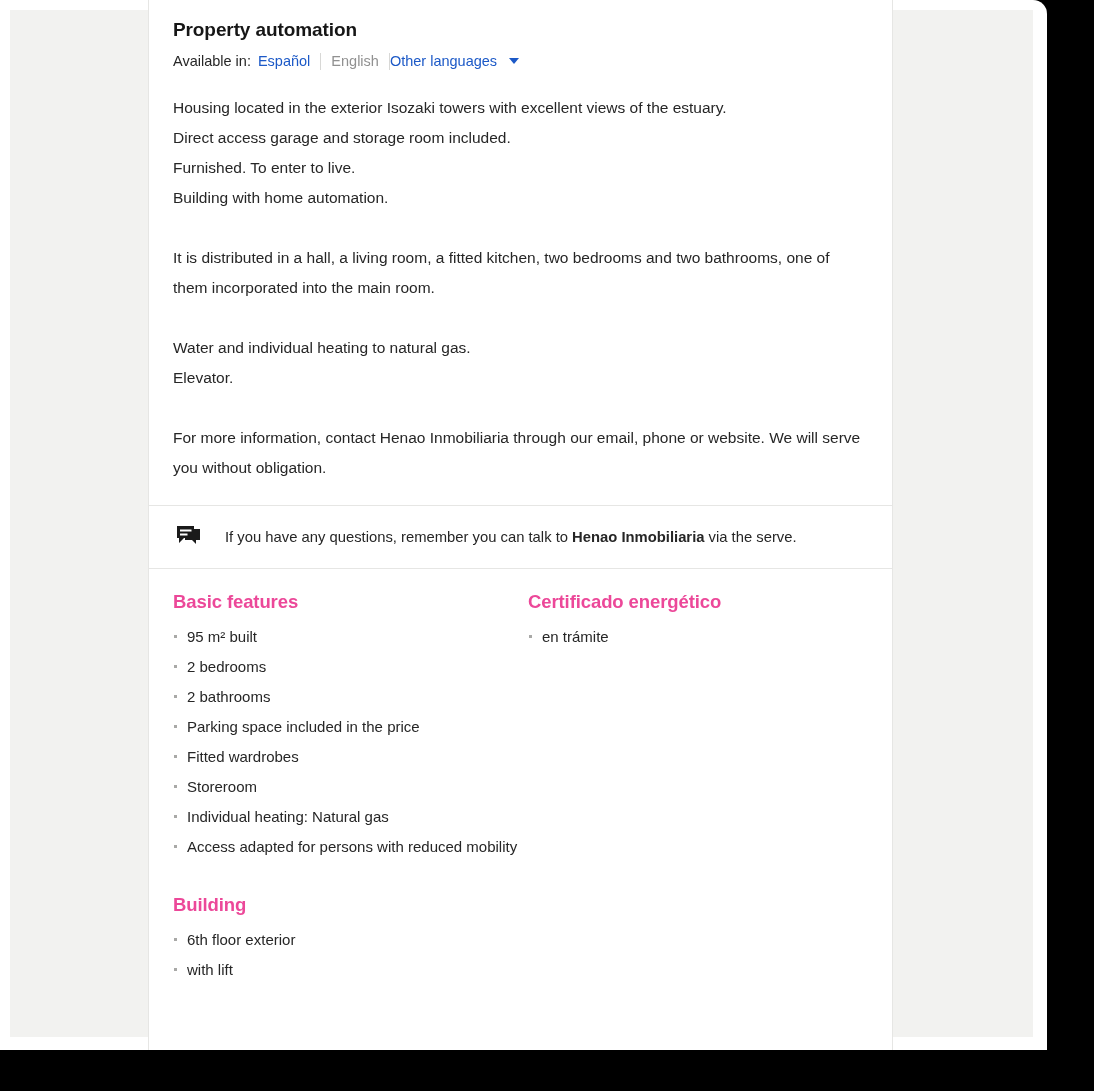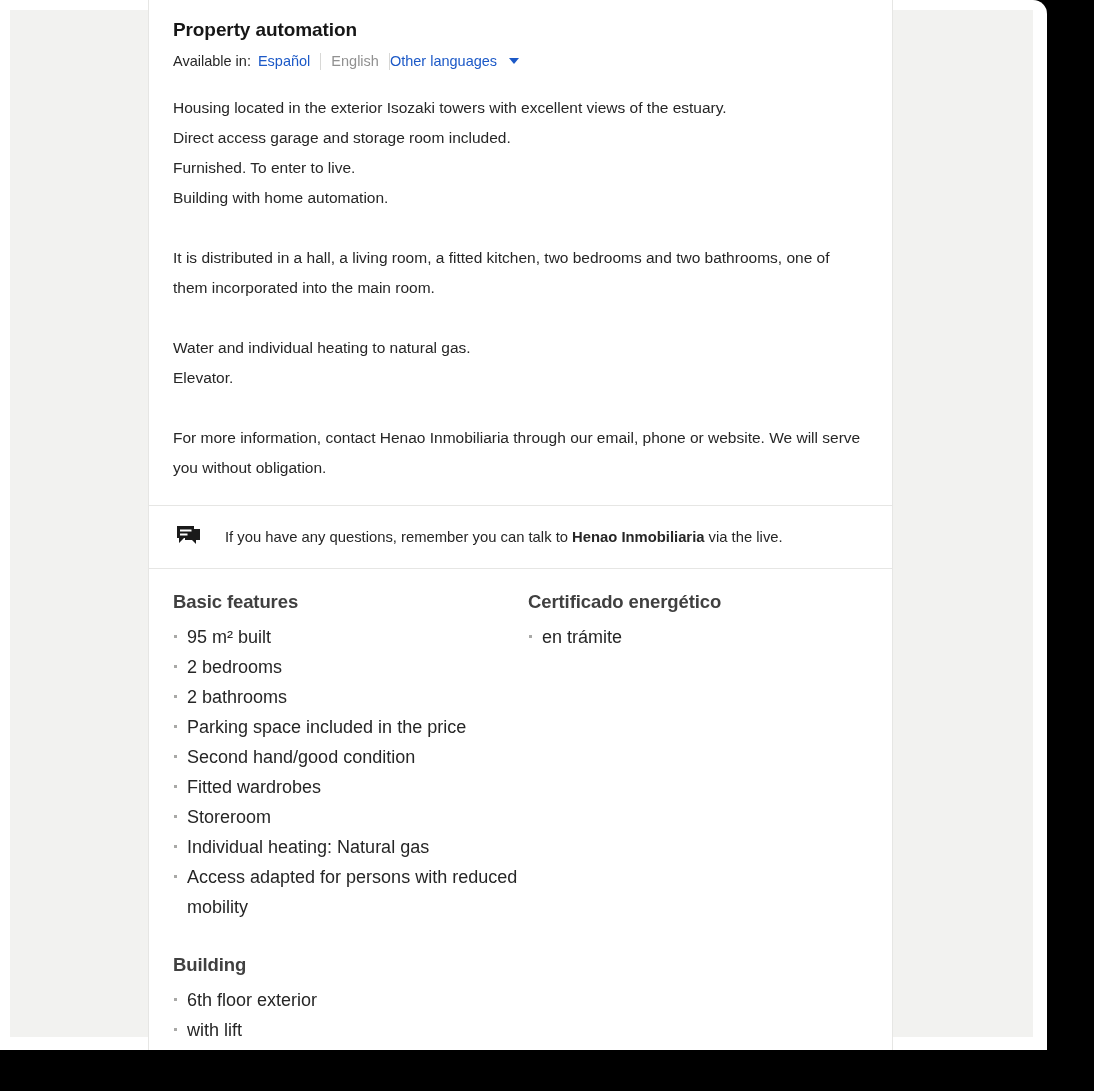--- a/index.html
+++ b/index.html
@@ -152,34 +152,34 @@
   #features-section {
     padding-top: 22px;
     display: flex;
   }
   #features-left  { width: 355px; flex: 0 0 auto; }
   #features-right { flex: 1 1 auto; }
 
   .feature-heading {
     font-size: 18.5px;
     font-weight: bold;
-    color: #404040;
+    color: #ec4899;
     letter-spacing: -0.1px;
     margin: 0 0 9px 0;
   }
   .feature-heading.second { margin-top: 32px; }
 
   ul.feature-list {
     list-style: none;
     margin: 0;
     padding: 0;
   }
   ul.feature-list li {
     position: relative;
-    font-size: 18px;
+    font-size: 15px;
     line-height: 30px;
     color: #262626;
     padding-left: 14px;
   }
   ul.feature-list li::before {
     content: "";
     position: absolute;
     left: 1px;
     top: 13px;
     width: 3px;
@@ -235,33 +235,32 @@
 
     <section id="chat-banner" class="pad">
       <span id="chat-icon">
         <svg viewBox="0 0 27 27" width="27" height="27" aria-hidden="true">
           <path d="M9 5 H24 V16 H20 V20 L16 16 H9 Z" fill="#1a1a1a"></path>
           <path d="M1 2 H18 V14 H8 L3 19 V14 H1 Z" fill="#1a1a1a"></path>
           <rect x="4" y="5.5" width="11.5" height="2" fill="#ffffff"></rect>
           <rect x="4" y="9.5" width="7.5" height="2" fill="#ffffff"></rect>
         </svg>
       </span>
-      <span id="chat-text"><span>If you have any questions, remember you can talk to </span><b>Henao Inmobiliaria</b><span> via the live.</span></span>
+      <span id="chat-text"><span>If you have any questions, remember you can talk to </span><b>Henao Inmobiliaria</b><span> via the serve.</span></span>
     </section>
 
     <section id="features-section" class="pad">
 
       <div id="features-left">
         <h3 class="feature-heading">Basic features</h3>
         <ul class="feature-list">
           <li>95 m² built</li>
           <li>2 bedrooms</li>
           <li>2 bathrooms</li>
           <li>Parking space included in the price</li>
-          <li>Second hand/good condition</li>
           <li>Fitted wardrobes</li>
           <li>Storeroom</li>
           <li>Individual heating: Natural gas</li>
           <li>Access adapted for persons with reduced mobility</li>
         </ul>
 
         <h3 class="feature-heading second">Building</h3>
         <ul class="feature-list">
           <li>6th floor exterior</li>
           <li>with lift</li>

